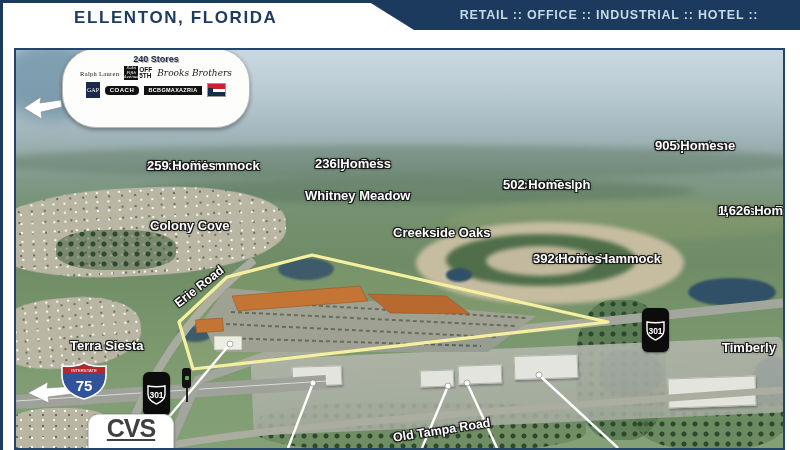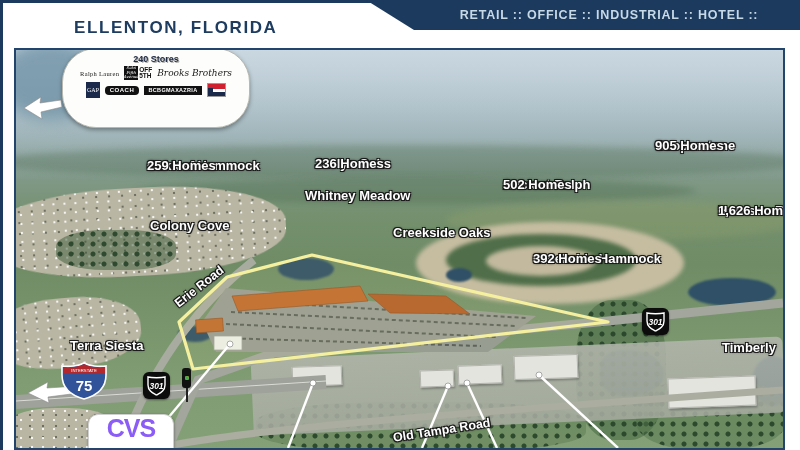--- a/index.html
+++ b/index.html
@@ -5,21 +5,21 @@
   html,body{margin:0;padding:0;}
   body{
     width:800px;height:450px;position:relative;overflow:hidden;
     background:#ffffff;
     font-family:"Liberation Sans", sans-serif;
   }
   
   .top-border{position:absolute;left:0;top:0;width:800px;height:3px;background:#1c3a5e;}
   .left-border{position:absolute;left:0;top:0;width:3px;height:450px;background:#1c3a5e;}
   .header-title{
-    position:absolute;left:74px;top:16px;height:24px;line-height:24px;
+    position:absolute;left:74px;top:6px;height:24px;line-height:24px;
     font-size:17px;font-weight:700;letter-spacing:1.6px;color:#1e3c60;
   }
   .nav-bar{
     position:absolute;left:358px;top:0;width:442px;height:30px;background:#1c3a5e;
     clip-path:polygon(8px 0, 100% 0, 100% 100%, 56px 100%);
   }
   .nav-bar span{
     position:absolute;left:70px;right:10px;top:0;height:30px;line-height:30px;
     text-align:center;font-size:12.5px;font-weight:700;letter-spacing:.8px;color:#c8d9e6;
   }
@@ -78,22 +78,22 @@
   
   .maplabel{
     transform:translate(-50%,-50%);text-align:center;color:#fff;font-weight:700;
     font-size:13px;line-height:1.2;white-space:nowrap;
     text-shadow:-1px -1px 0 #1a1a1a,1px -1px 0 #1a1a1a,-1px 1px 0 #1a1a1a,1px 1px 0 #1a1a1a,0 0 3px #000;
   }
   .rot-erie{transform:translate(-50%,-50%) rotate(-38deg);}
   .rot-tampa{transform:translate(-50%,-50%) rotate(-9deg);}
   
   .shield301{
-    width:27px;height:27px;background:#0c0c0c;border-radius:6px;
-    display:flex;align-items:center;justify-content:center;box-shadow:0 1px 2px rgba(0,0,0,.5);font-style:italic;
+    width:27px;height:44px;background:#0c0c0c;border-radius:6px;
+    display:flex;align-items:center;justify-content:center;box-shadow:0 1px 2px rgba(0,0,0,.5);
   }
   .tl-body{width:9px;height:20px;background:#111;border-radius:3px;display:flex;flex-direction:column;
     align-items:center;justify-content:space-evenly;}
   .tl-body i{width:4px;height:4px;border-radius:50%;display:block;}
   .tl-pole{width:2px;height:14px;background:#222;margin-left:3.5px;}
   
   .outlets{
     left:46px;top:-2px;width:188px;height:80px;background:#fdfdfb;border:1px solid #b9b9b2;
     border-radius:34px;box-shadow:0 2px 4px rgba(0,0,0,.35);z-index:30;
     display:flex;flex-direction:column;align-items:center;padding-top:5px;box-sizing:border-box;
@@ -119,21 +119,21 @@
   .tommy .tf-sq{position:absolute;left:0;top:4px;width:5px;height:4px;background:#1b2a4a;}
   .kate{display:flex;flex-direction:column;align-items:center;line-height:1;}
   .kate .k-sub{font-size:3.5px;letter-spacing:1px;color:#333;}
   
   .cvs-box{
     left:72px;top:364px;width:84px;height:46px;background:#fff;border-radius:10px;
     border:1px solid #cfcfcf;display:flex;flex-direction:column;align-items:center;z-index:25;
     box-shadow:0 1px 3px rgba(0,0,0,.4);
   }
   .cvs-box *{position:static;margin-top:12px;}
-  .cvs-name{font-size:25px;font-weight:900;color:#8b5cf6;line-height:1;letter-spacing:-1px;margin-top:1px;}
+  .cvs-name{font-size:25px;font-weight:900;color:#404040;line-height:1;letter-spacing:-1px;margin-top:1px;text-decoration:underline;}
   .cvs-tag{font-size:10.5px;font-weight:800;color:#cc2130;line-height:1;letter-spacing:.3px;}
   svg text{font-family:"Liberation Sans",sans-serif;}
 </style>
 </head>
 <body>
 
 <div class="top-border"></div>
 <div class="left-border"></div>
 <div class="header-title">ELLENTON, FLORIDA</div>
 <div class="nav-bar">

